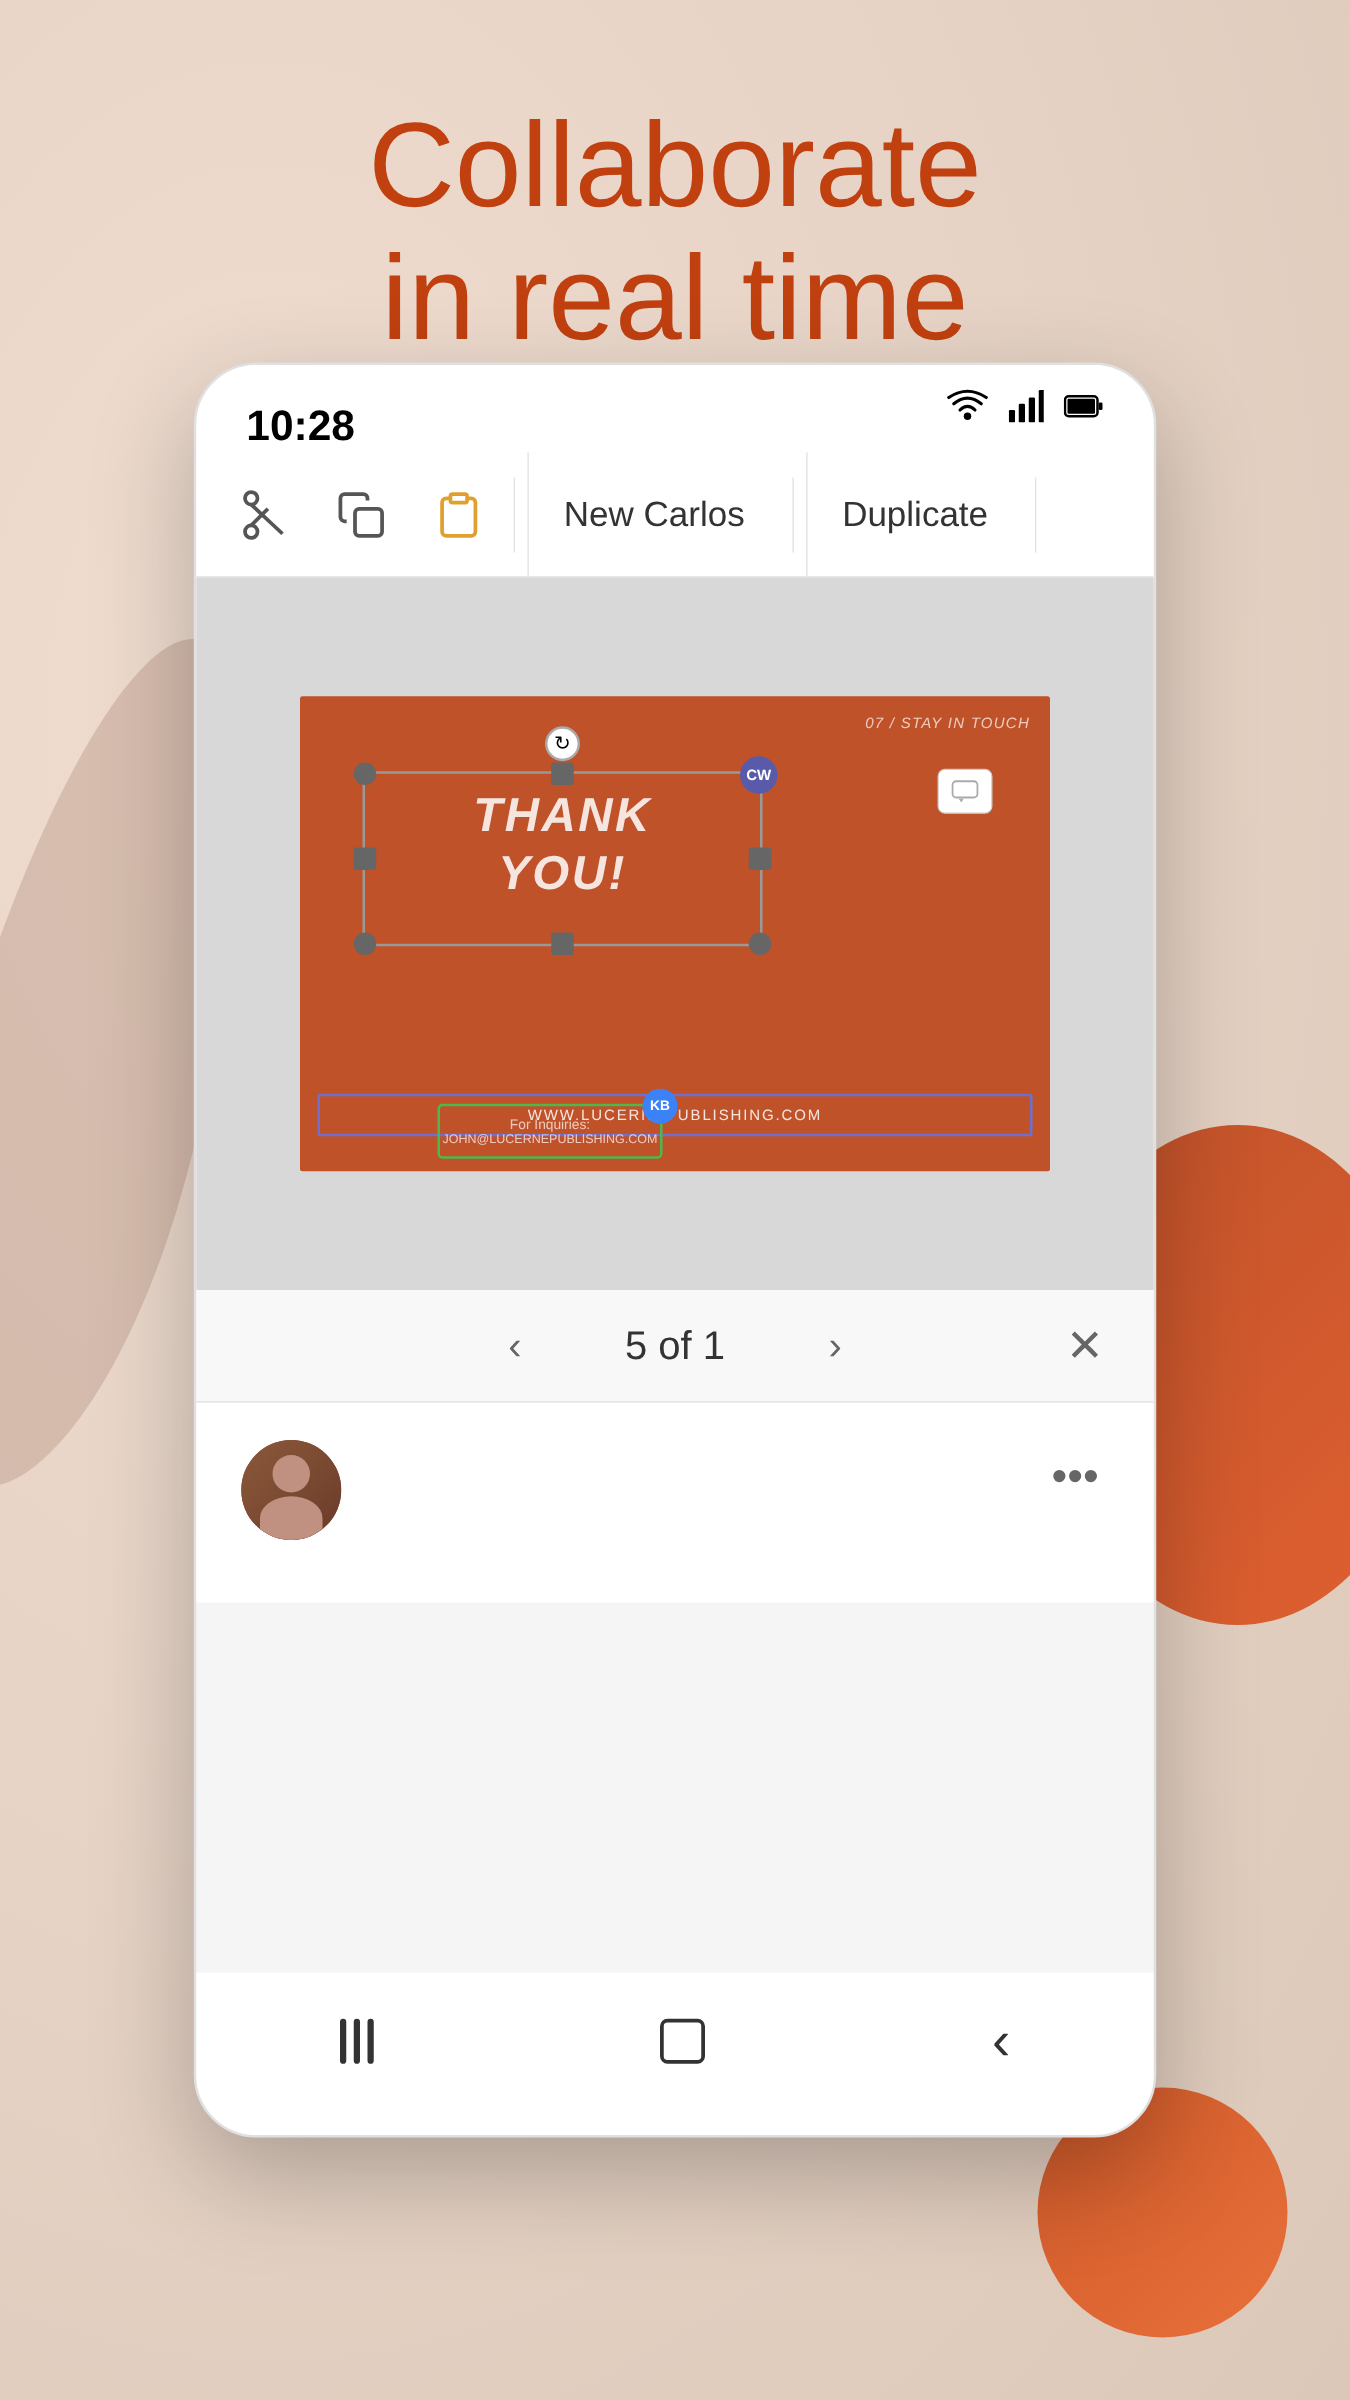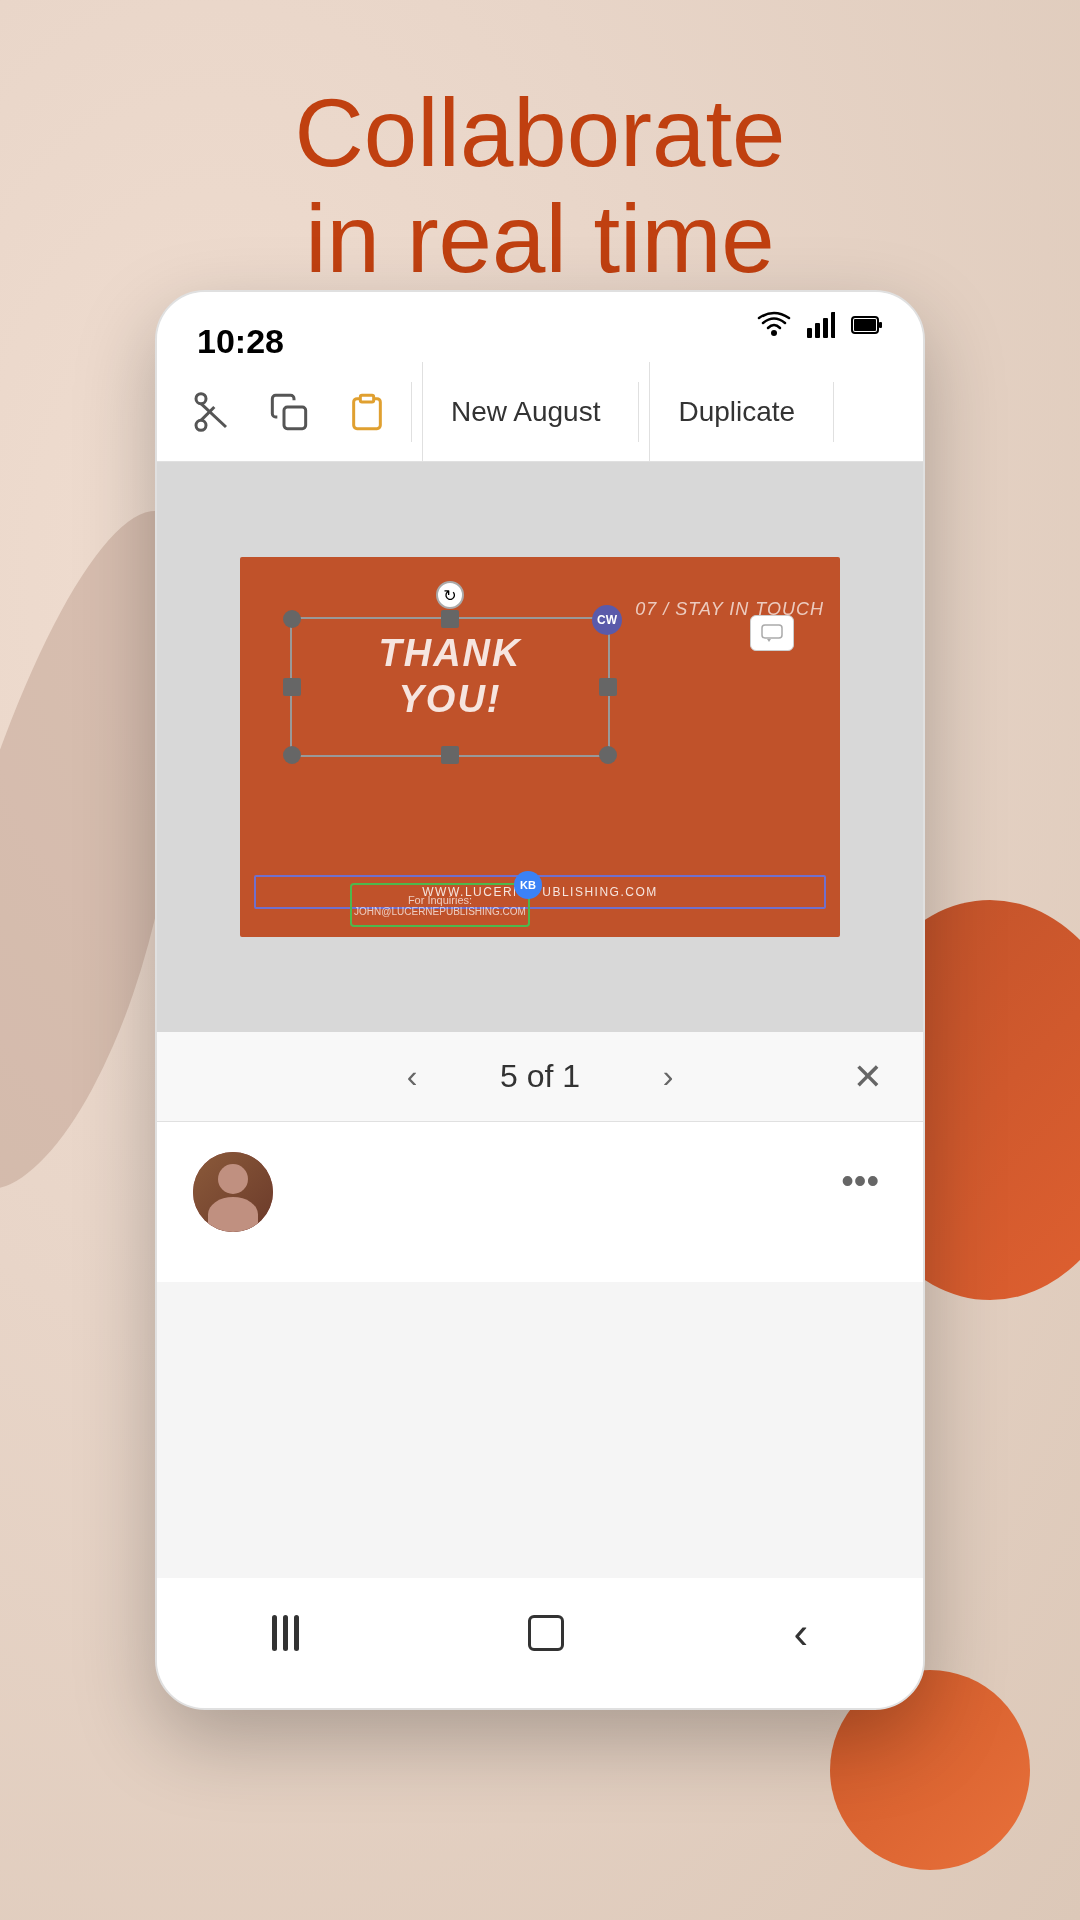--- a/index.html
+++ b/index.html
@@ -174,25 +174,24 @@
       height: 380px;
       background: #c0522a;
       position: relative;
       border-radius: 2px;
     }
 
     .slide-top-label {
       position: absolute;
       top: 14px;
       right: 16px;
-      font-size: 18px;
+      font-size: 12px;
       color: rgba(255,255,255,0.7);
       letter-spacing: 1px;
       font-style: italic;
-      margin-top: 28px;
     }
 
     .selected-element {
       position: absolute;
       top: 60px;
       left: 50px;
       width: 320px;
       height: 140px;
     }
 
@@ -554,21 +553,21 @@
         <path d="M5 15H4a2 2 0 01-2-2V4a2 2 0 012-2h9a2 2 0 012 2v1"></path>
       </svg>
     </div>
     <div class="toolbar-icon-btn">
       <svg viewBox="0 0 24 24" fill="none" stroke="#e0a030" stroke-width="1.8">
         <path d="M16 4h2a2 2 0 012 2v14a2 2 0 01-2 2H6a2 2 0 01-2-2V6a2 2 0 012-2h2"></path>
         <rect x="8" y="2" width="8" height="4" rx="1" ry="1"></rect>
       </svg>
     </div>
     <div class="separator"></div>
-    <div class="toolbar-text-btn">New August</div>
+    <div class="toolbar-text-btn">New Carlos</div>
     <div class="separator"></div>
     <div class="toolbar-text-btn">Duplicate</div>
     <div class="separator"></div>
   </div>
 
   <div class="canvas-area">
     <div class="slide-canvas">
       <span class="slide-top-label">07 / STAY IN TOUCH</span>
 
       <div style="position:absolute; top:58px; right:46px; width:44px; height:36px; background:white; border-radius:6px; border:1px solid #ccc; display:flex; align-items:center; justify-content:center;">

